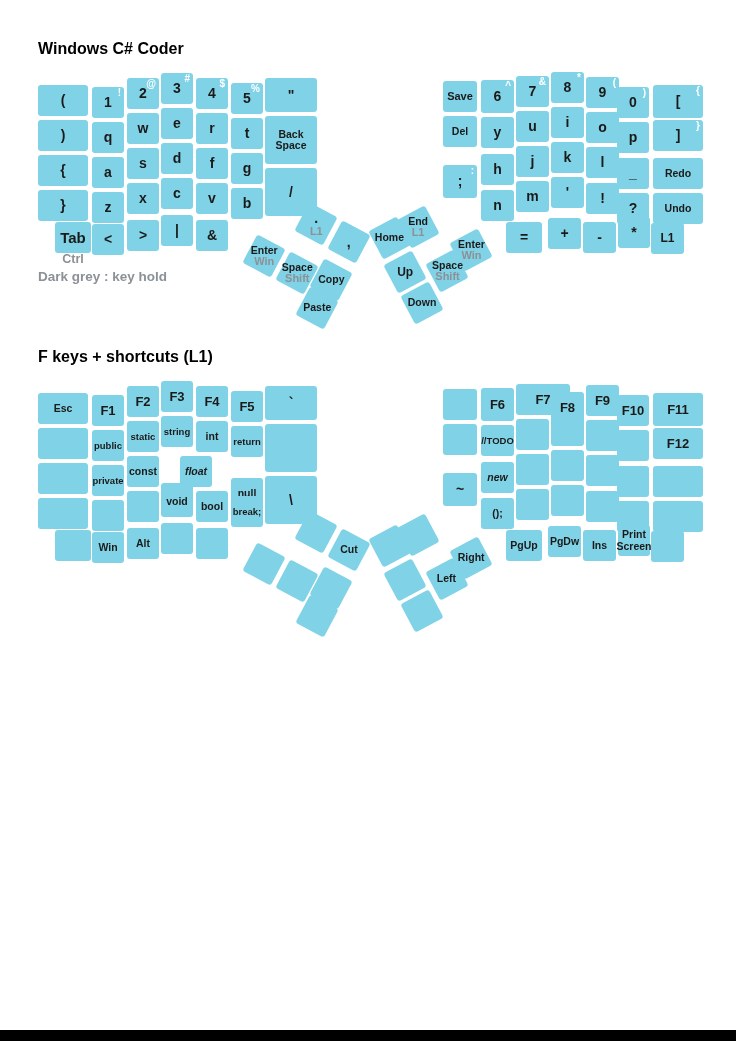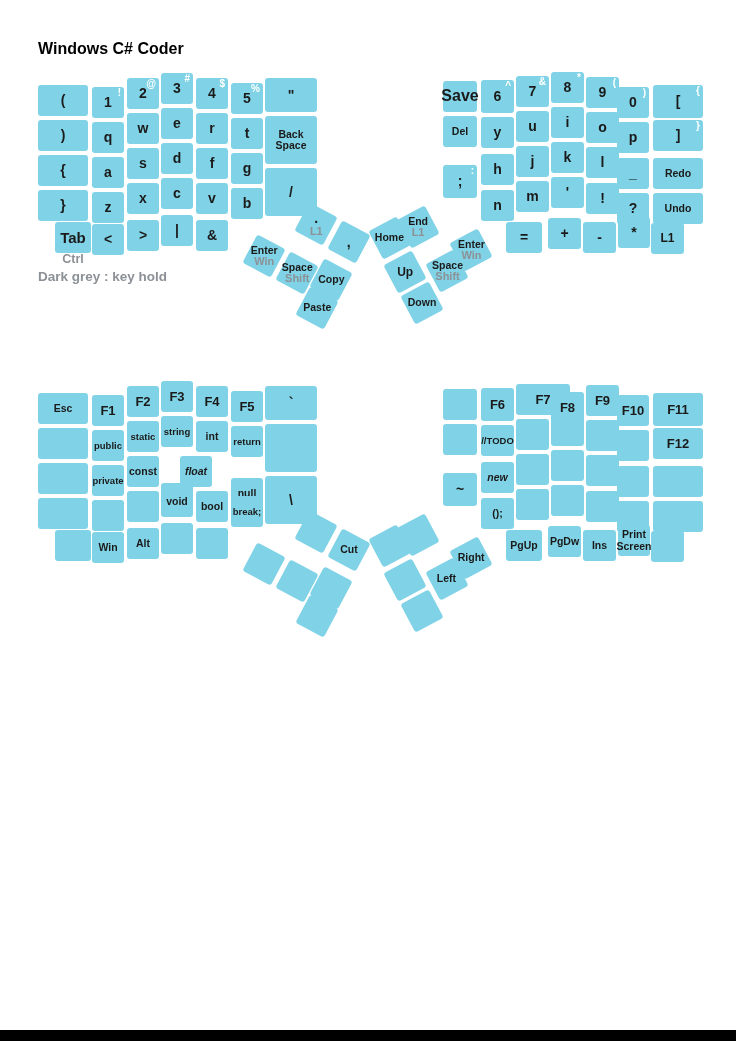--- a/index.html
+++ b/index.html
@@ -18,20 +18,21 @@
   .key .hold-abs{position:absolute;bottom:-12px;left:-8px;right:-8px;font-size:12.5px;color:#8b9196;white-space:nowrap;line-height:1;text-align:center;}
   .key .shift{position:absolute;top:1px;right:3px;font-size:10px;color:#ffffff;line-height:1;}
   .bottombar{position:absolute;left:0;right:0;bottom:0;height:11px;background:#000000;}
 </style>
 </head>
 <body>
 
 <div class="canvas">
   <div class="title" style="top:40px;">Windows C# Coder</div>
   <div class="legend">Dark grey : key hold</div>
+  <div class="title" style="top:348px;">F keys + shortcuts (L1)</div>
   <div id="keys-root">
       <div class="key" style="left: 38px; top: 85px; width: 50px; height: 31px; font-size: 14px;">
         <div class="lbl">
           <span class="tap">(</span>
         </div>
       </div>
       <div class="key" style="left: 38px; top: 120px; width: 50px; height: 31px; font-size: 14px;">
         <div class="lbl">
           <span class="tap">)</span>
         </div>
@@ -186,21 +187,21 @@
       <div class="key" style="left: 265px; top: 116px; width: 52px; height: 48px; font-size: 10.5px;">
         <div class="lbl">
           <span class="tap">Back Space</span>
         </div>
       </div>
       <div class="key" style="left: 265px; top: 168px; width: 52px; height: 48px; font-size: 14px;">
         <div class="lbl">
           <span class="tap">/</span>
         </div>
       </div>
-      <div class="key" style="left: 443px; top: 81px; width: 34px; height: 31px; font-size: 16px;">
+      <div class="key" style="left: 443px; top: 81px; width: 34px; height: 31px; font-size: 11px;">
         <div class="lbl">
           <span class="tap">Save</span>
         </div>
       </div>
       <div class="key" style="left: 443px; top: 116px; width: 34px; height: 31px; font-size: 10.5px;">
         <div class="lbl">
           <span class="tap">Del</span>
         </div>
       </div>
       <div class="key" style="left: 443px; top: 165px; width: 34px; height: 33px; font-size: 14px;">

